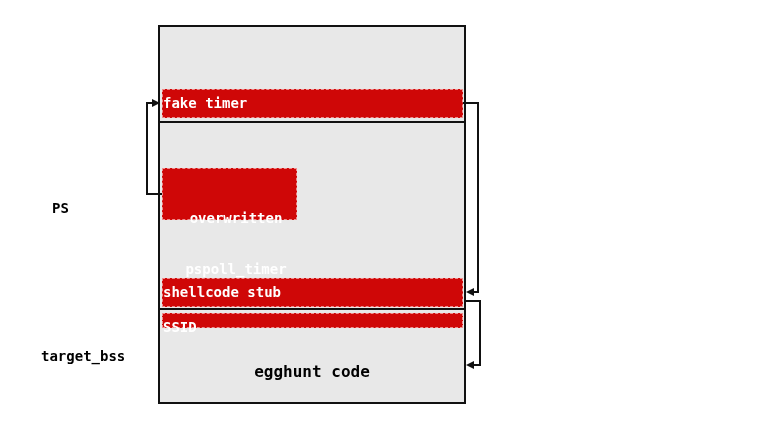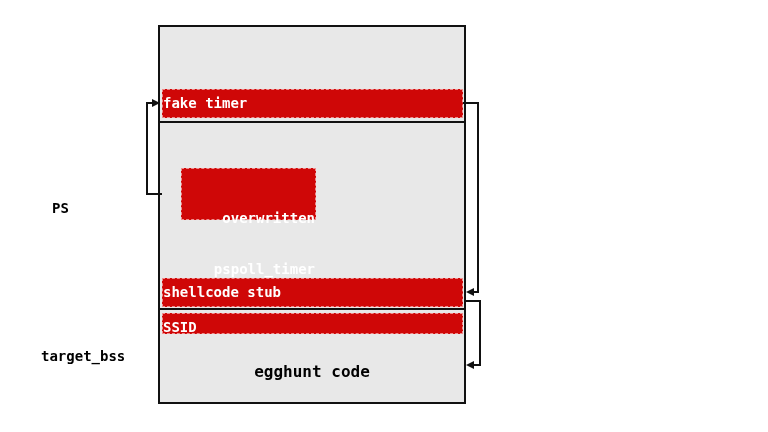--- a/index.html
+++ b/index.html
@@ -52,24 +52,24 @@
     box-sizing: border-box;
     background: var(--highlight-fill);
     border: 1px dashed var(--highlight-border);
     color: var(--highlight-text);
     font-weight: bold;
     font-size: 14px;
     white-space: pre;
   }
   #bar-fake-timer { left: 162px; top: 89px;  width: 301px; height: 29px; line-height: 27px; }
   #bar-shellcode  { left: 162px; top: 278px; width: 301px; height: 29px; line-height: 27px; }
-  #bar-ssid       { left: 162px; top: 313px; width: 301px; height: 21px; line-height: 27px; }
+  #bar-ssid       { left: 162px; top: 313px; width: 301px; height: 15px; line-height: 27px; }
   #bar-pspoll {
     left: 162px; top: 168px; width: 135px; height: 52px;
-    text-align: right; padding: 7px 0 0 13px; line-height: 17px; margin-left: 19px;
+    text-align: center; padding: 7px 0 0 13px; line-height: 17px;
   }
 
   #egghunt {
     position: absolute;
     left: 158px; top: 364px; width: 308px;
     text-align: center;
     font-weight: bold;
     font-size: 16px;
     line-height: 16px;
     color: var(--label-text);

